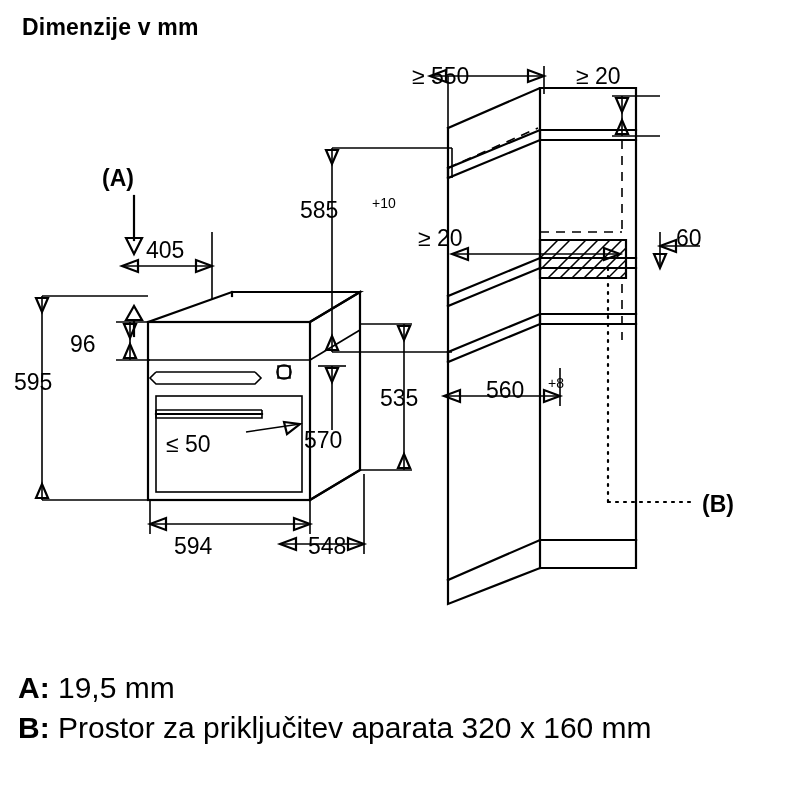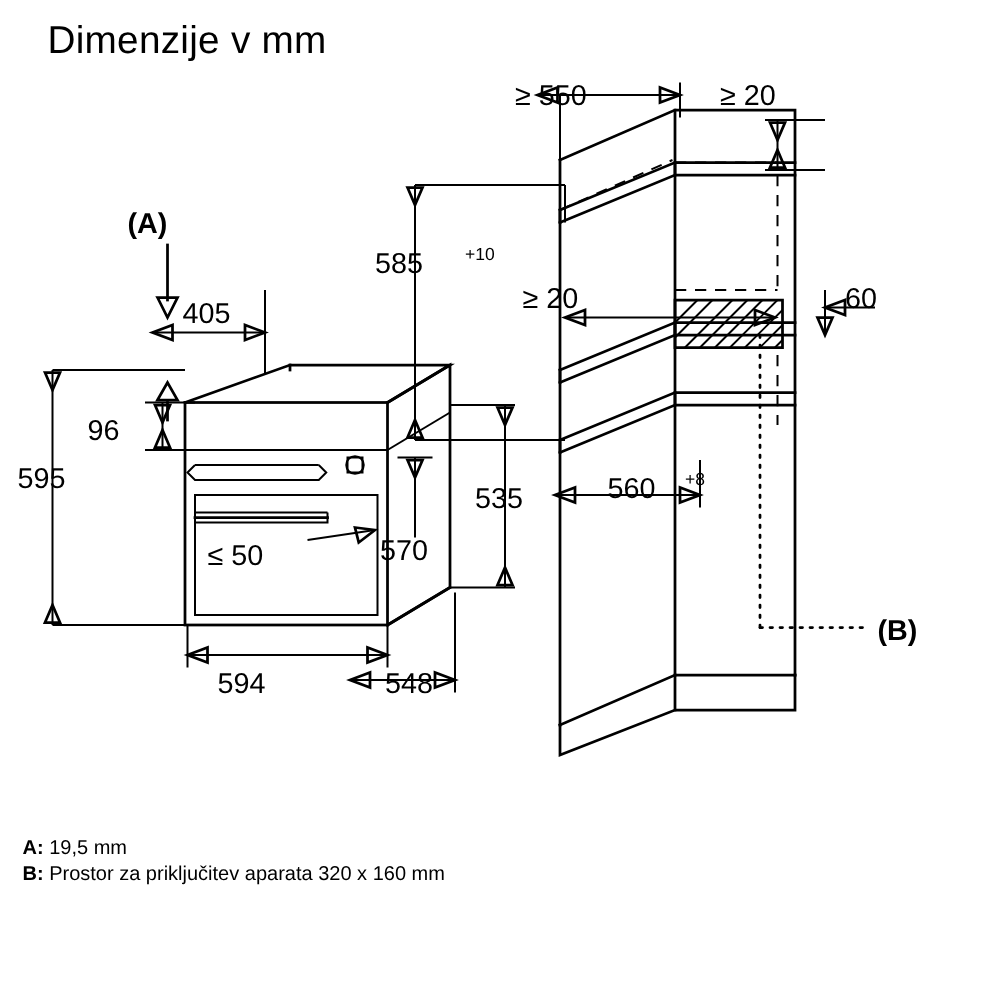--- a/index.html
+++ b/index.html
@@ -17,32 +17,32 @@
   }
   #stage {
     position: absolute;
     left: 0;
     top: 0;
     width: 800px;
     height: 800px;
   }
   .title {
     position: absolute;
-    left: 38px;
+    left: 22px;
     top: 14px;
-    font-size: 31px;
-    font-weight: normal;
+    font-size: 23px;
+    font-weight: bold;
     letter-spacing: 0.2px;
   }
   .footnotes {
     position: absolute;
     left: 18px;
     top: 668px;
     width: 760px;
-    font-size: 16px;
+    font-size: 30px;
     line-height: 1.32;
   }
   .footnote-line {
     display: block;
     white-space: pre-wrap;
   }
   .fn-key {
     font-weight: bold;
   }
   svg#drawing {

